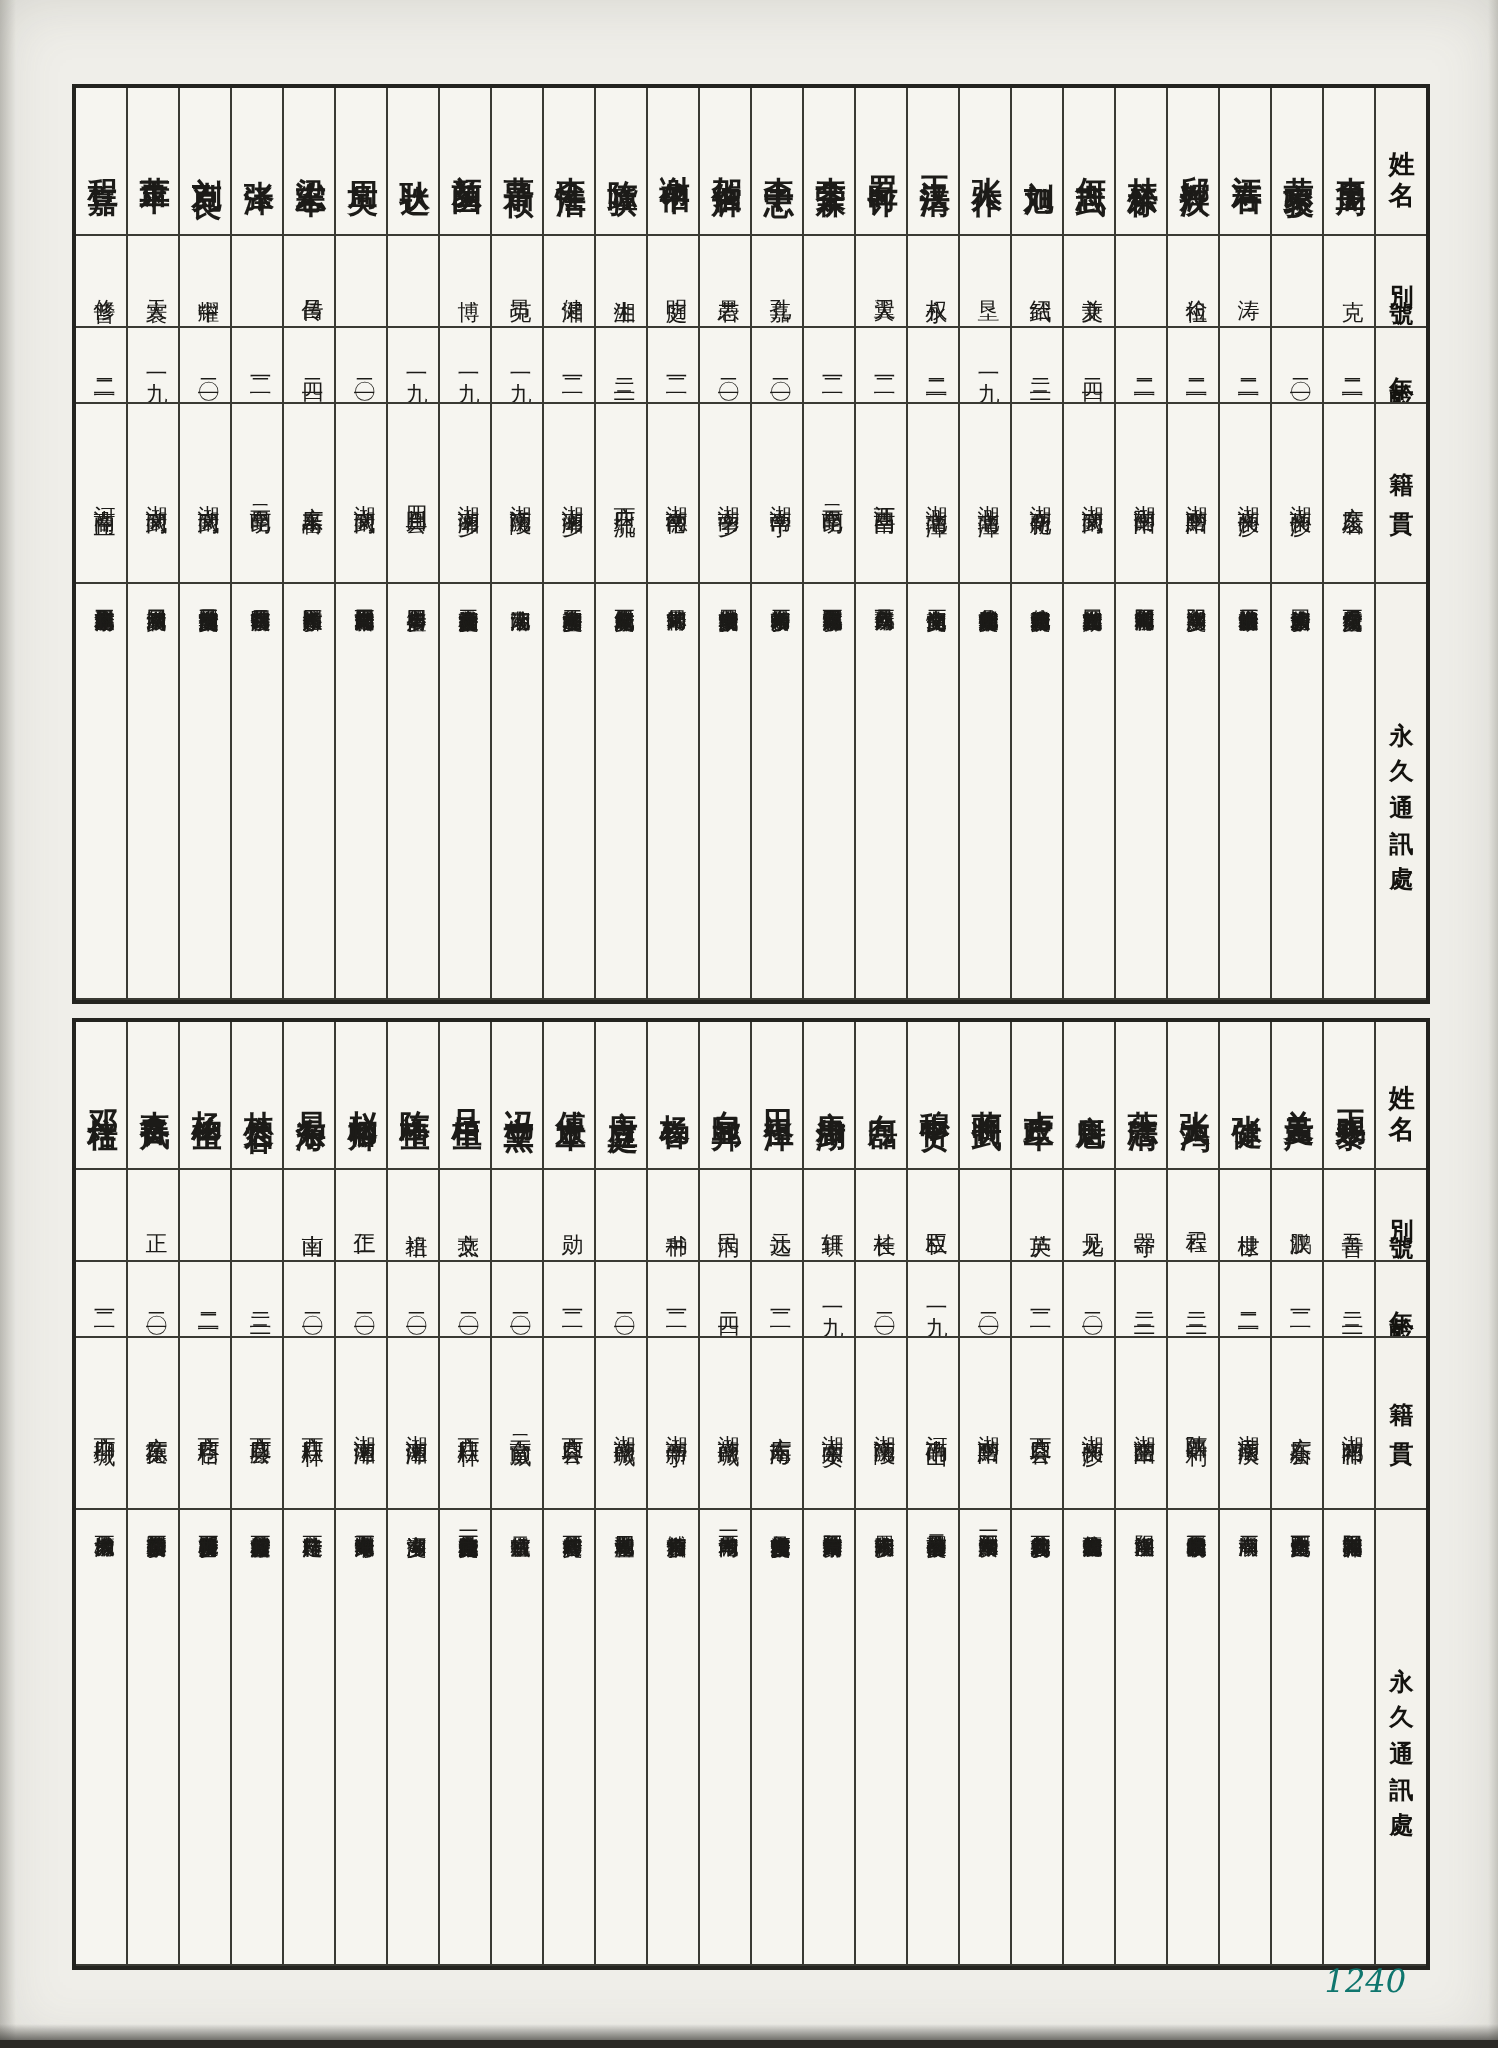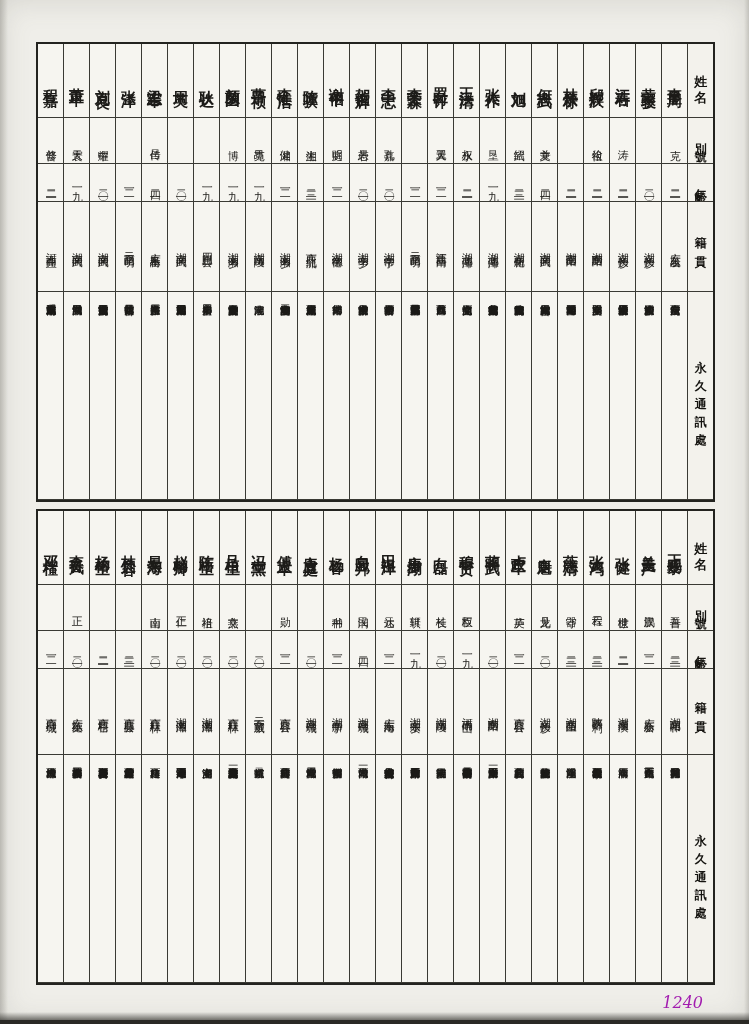--- a/index.html
+++ b/index.html
@@ -71,25 +71,25 @@
   .header-col .vtext{font-weight:bold;color:#14130f;}
   .header-col .name-cell .vtext{font-size:13px;letter-spacing:1.2em;font-weight:bold;}
   .header-col .alias-cell .vtext{font-size:12px;letter-spacing:.6em;}
   .header-col .age-cell .vtext{font-size:12px;letter-spacing:.35em;}
   .header-col .native-cell .vtext{font-size:12px;letter-spacing:1.6em;}
   .header-col .address-cell{align-items:center;padding-top:0;}
   .header-col .address-cell .vtext{font-size:12px;letter-spacing:1.5em;}
   
   .page-number{
     position:absolute;
-    right:46px;bottom:12px;
+    right:46px;bottom:24px;
     font-family:"DejaVu Serif",serif;
     font-style:italic;
     font-size:16px;
-    color:#a21caf;
+    color:#0f766e;
     margin-top:32px;
   }
   
   .scan-bottom{
     position:absolute;left:0;right:0;bottom:0;height:12px;
     background:linear-gradient(to bottom, rgba(38,37,33,0), rgba(38,37,33,.9));
   }
   .scan-bottom-line{
     position:absolute;left:0;right:0;bottom:0;height:4px;background:#2a2925;
   }

